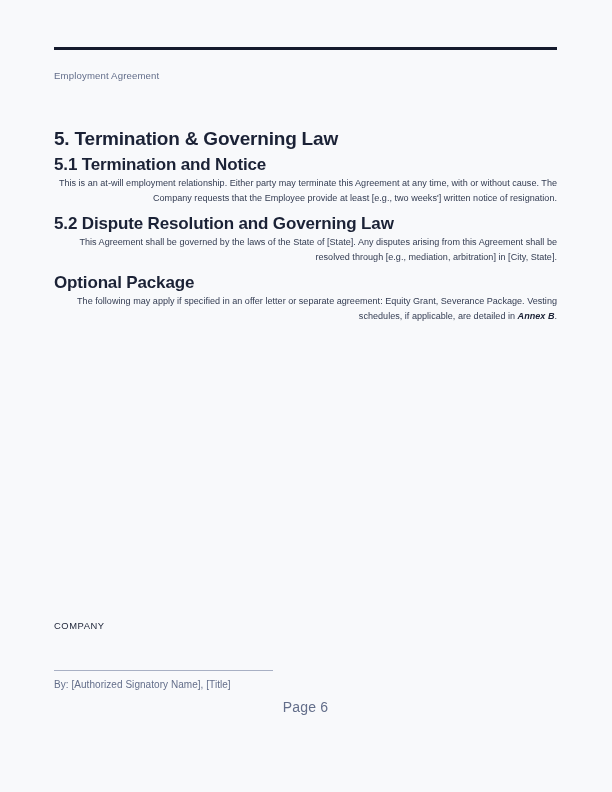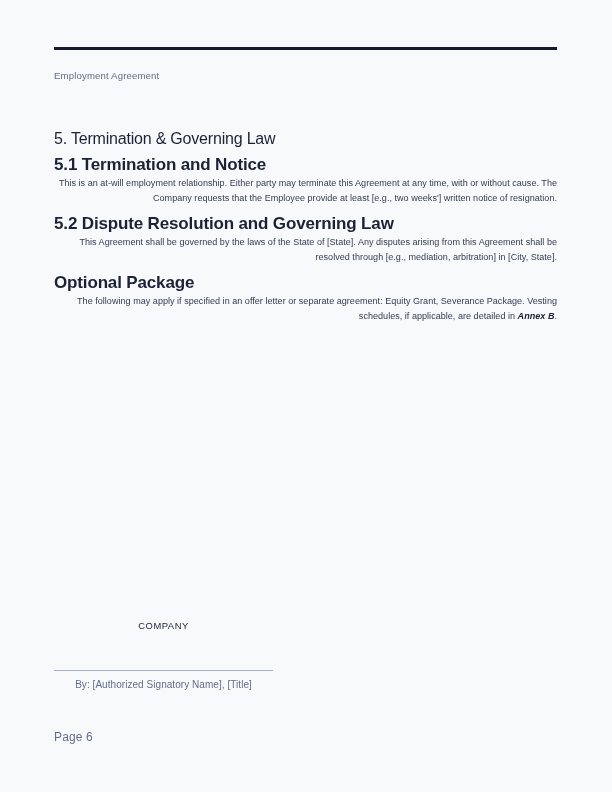--- a/index.html
+++ b/index.html
@@ -47,23 +47,23 @@
   
   .content {
     position: absolute;
     left: 54px;
     top: 126px;
     width: 503px;
   }
 
   h1.doc-h1 {
     margin: 0;
-    font-size: 16px;
+    font-size: 19px;
     line-height: 26px;
-    font-weight: normal;
+    font-weight: bold;
     color: #1b2236;
     letter-spacing: -0.2px;
   }
 
   h2.doc-h2 {
     margin: 4px 0 0 0;
     font-size: 17px;
     line-height: 17px;
     font-weight: bold;
     color: #1b2236;
@@ -106,21 +106,20 @@
   .signatures {
     position: absolute;
     left: 54px;
     top: 619px;
     width: 503px;
     display: flex;
   }
 
   .sig-col {
     width: 219px;
-    text-align: center;
   }
 
   .sig-col.company {
     margin-right: 65px;
   }
 
   .sig-party {
     font-size: 9.4px;
     line-height: 13px;
     color: #1b2236;
@@ -138,24 +137,24 @@
     font-size: 10px;
     line-height: 12px;
     color: #636e8a;
     letter-spacing: 0.05px;
   }
 
   
   .footer {
     position: absolute;
     left: 54px;
-    top: 731px;
+    top: 701px;
     width: 503px;
-    text-align: left;
-    font-size: 12px;
+    text-align: center;
+    font-size: 14px;
     line-height: 13px;
     color: #636e8a;
     letter-spacing: 0.15px;
   }
 </style>
 </head>
 <body>
 
 <div class="page">
 

